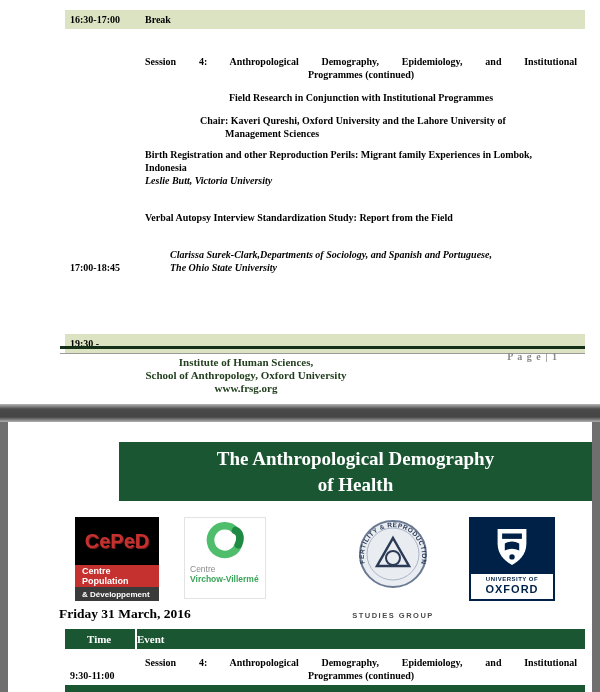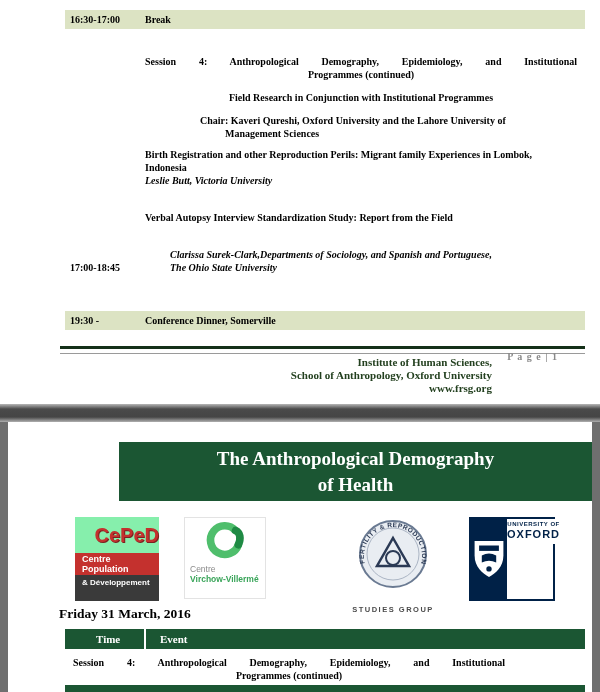--- a/index.html
+++ b/index.html
@@ -11,75 +11,75 @@
             background:linear-gradient(180deg,#b7b7b7 0,#4a4a4a 28%,#454545 72%,#b0b0b0 100%);}
   .page2{top:422px;left:8px;width:584px;height:270px;}
 
   
   .p1-table{position:absolute;top:10px;left:65px;width:520px;font-size:10px;font-weight:bold;line-height:13px;}
   .trow{display:flex;align-items:flex-end;}
   .cell.time{width:72px;padding-left:5px;box-sizing:border-box;flex:none;}
   .cell.event{width:448px;padding-left:8px;padding-right:8px;box-sizing:border-box;flex:none;}
   .shaded{background:var(--row-green,#dce3c3);height:19px;line-height:19px;}
   .session{margin-top:26px;}
-  .dinner{margin-top:37px;}
+  .dinner{margin-top:60px;}
   .jline{text-align:justify;text-align-last:justify;}
   .cline{text-align:center;}
   .mt8{margin-top:8px;}.mt10{margin-top:10px;}.mt12{margin-top:24px;}
   .chair1{padding-left:55px;}
   .chair2{padding-left:80px;}
   .speaker{font-style:italic;}
   .indent25{padding-left:25px;}
   .ml{white-space:pre-line;}
 
   
   .footer-rule{position:absolute;top:346px;left:60px;width:525px;height:4px;
                border-top:3px solid #143018;border-bottom:1px solid #9a9a9a;}
   .page-label{position:absolute;top:351px;right:42px;font-size:10px;font-weight:bold;
               letter-spacing:1px;color:var(--page-label-gray,#8a8a8a);}
-  .footer-org{position:absolute;top:356px;left:0;width:492px;text-align:right;
+  .footer-org{position:absolute;top:356px;left:0;width:492px;text-align:center;
               font-size:11px;font-weight:bold;line-height:13px;color:var(--footer-text-green,#23401f);}
 
   
   .banner{position:absolute;left:111px;top:20px;width:473px;height:59px;box-sizing:border-box;
           background:var(--accent-green,#1b5633);color:#fff;font-size:19px;font-weight:bold;
           text-align:center;line-height:26px;padding-top:4px;}
 
   
   .logo{position:absolute;top:95px;}
   .ceped{left:67px;width:84px;height:84px;display:flex;flex-direction:column;
          font-family:"Liberation Sans",sans-serif;}
-  .ceped-top{background:#86efac;height:36px;flex:none;display:flex;align-items:center;justify-content:flex-end;}
+  .ceped-top{background:#000000;height:48px;flex:none;display:flex;align-items:center;justify-content:center;}
   .ceped-word{color:var(--ceped-red,#c4312e);font-size:20px;font-weight:bold;text-shadow:1px 1px 0 #7c2020;}
   .ceped-mid{background:var(--ceped-red,#c4312e);color:#fff;font-size:9px;font-weight:bold;
              height:22px;box-sizing:border-box;padding:1px 0 0 7px;line-height:10px;flex:none;}
   .ceped-bot{background:var(--ceped-dark,#3a3a3a);color:#fff;font-size:8px;font-weight:bold;
              flex:1;padding:3px 0 0 7px;}
   .virchow{left:176px;width:82px;height:82px;background:#fff;border:1px solid #e3e3e3;box-sizing:border-box;}
   .v-icon{display:block;margin:3px auto 0;}
   .v-c{font-family:"Liberation Sans",sans-serif;color:#8a8a8a;font-size:8.5px;padding-left:5px;margin-top:1px;}
   .v-n{font-family:"Liberation Sans",sans-serif;color:var(--virchow-green,#3aa55a);font-size:8.5px;
        font-weight:bold;padding-left:5px;}
   .frsg{left:343px;width:84px;height:88px;text-align:center;}
   .frsg-cap{font-family:"Liberation Sans",sans-serif;font-size:7.5px;font-weight:bold;
-            letter-spacing:1.5px;color:#4a4a4a;margin-top:10px;}
+            letter-spacing:1.5px;color:#4a4a4a;margin-top:16px;}
   .oxford{left:461px;width:86px;height:84px;border:2px solid var(--oxford-navy,#002147);
-          box-sizing:border-box;display:flex;}
+          box-sizing:border-box;display:flex;flex-direction:column;}
   .ox-top{background:var(--oxford-navy,#002147);flex:1;display:flex;align-items:center;justify-content:center;}
   .ox-band{background:#fff;height:25px;box-sizing:border-box;text-align:center;padding-top:2px;
            font-family:"Liberation Sans",sans-serif;color:var(--oxford-navy,#002147);}
   .ox1{font-size:6px;font-weight:bold;letter-spacing:.5px;line-height:7px;}
   .ox2{font-size:11px;font-weight:bold;letter-spacing:1px;line-height:12px;}
 
   
   .date{position:absolute;left:51px;top:184px;font-size:13.5px;font-weight:bold;}
   .p2-table{position:absolute;left:57px;top:207px;width:520px;font-size:10px;font-weight:bold;line-height:13px;}
   .hrow{display:flex;background:var(--accent-green,#1b5633);color:#fff;height:20px;line-height:20px;font-size:11px;}
-  .hcell.time{width:72px;padding-left:22px;box-sizing:border-box;border-right:2px solid #fff;flex:none;margin-left:9px;}
-  .hcell.event{flex:1;padding-left:14px;}
+  .hcell.time{width:72px;padding-left:22px;box-sizing:border-box;border-right:2px solid #fff;flex:none;}
+  .hcell.event{flex:1;padding-left:0;}
   .p2-table .trow{margin-top:7px;}
   .bottom-bar{position:absolute;left:57px;top:263px;width:520px;height:7px;background:var(--accent-green,#1b5633);}
 </style>
 </head>
 <body>
 
 <div class="canvas">
 
   <div class="page page1">
     <div class="p1-table">
@@ -101,21 +101,20 @@
 Indonesia</div>
           <div class="speaker">Leslie Butt, Victoria University</div>
           <div class="mt12">Verbal Autopsy Interview Standardization Study: Report from the Field</div>
           <div class="speaker ml indent25 mt12">Clarissa Surek-Clark,Departments of Sociology, and Spanish and Portuguese,
 The Ohio State University</div>
         </div>
       </div>
 
       <div class="trow shaded dinner">
         <div class="cell time">19:30 -</div>
-        <div class="cell event">Conference Dinner, Somerville</div>
       </div>
     </div>
 
     <div class="footer-rule"></div>
     <div class="page-label">P a g e | 1</div>
     <div class="footer-org ml">Institute of Human Sciences,
 School of Anthropology, Oxford University
 www.frsg.org</div>
   </div>
 
@@ -176,20 +175,21 @@
     </div>
 
     <div class="date">Friday 31 March, 2016</div>
 
     <div class="p2-table">
       <div class="hrow">
         <div class="hcell time">Time</div>
         <div class="hcell event">Event</div>
       </div>
       <div class="trow">
+        <div class="cell time">9:30-11:00</div>
         <div class="cell event">
           <div class="jline">Session 4: Anthropological Demography, Epidemiology, and Institutional</div>
           <div class="cline">Programmes (continued)</div>
         </div>
       </div>
     </div>
 
     <div class="bottom-bar"></div>
   </div>
 </div>

